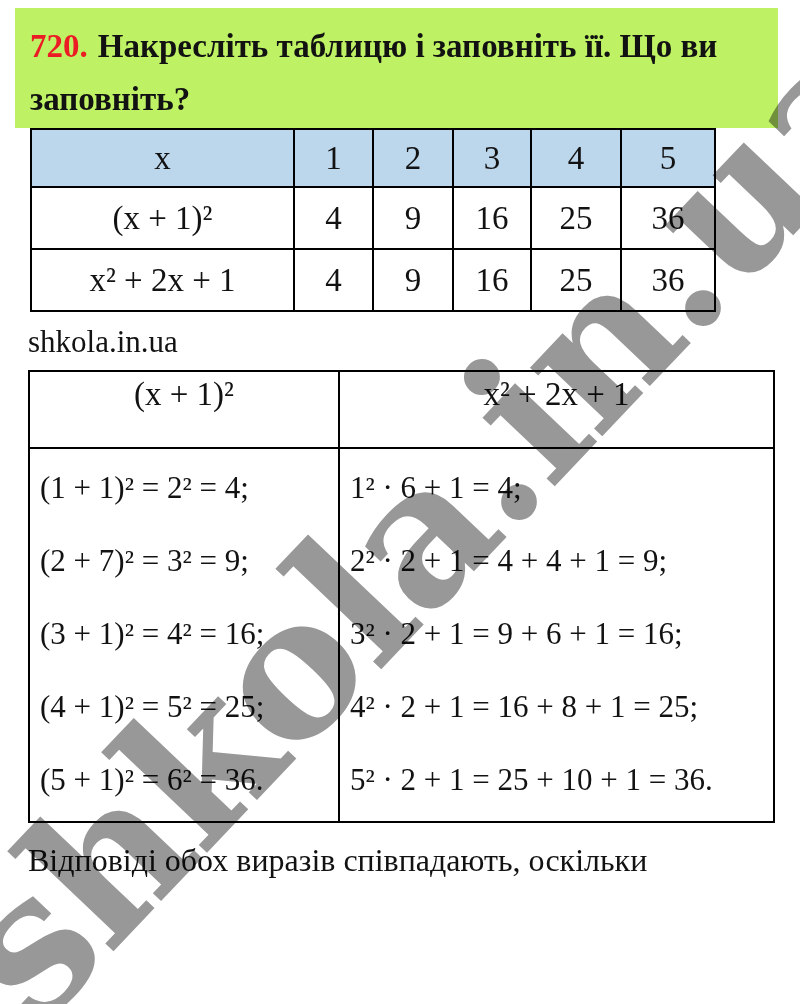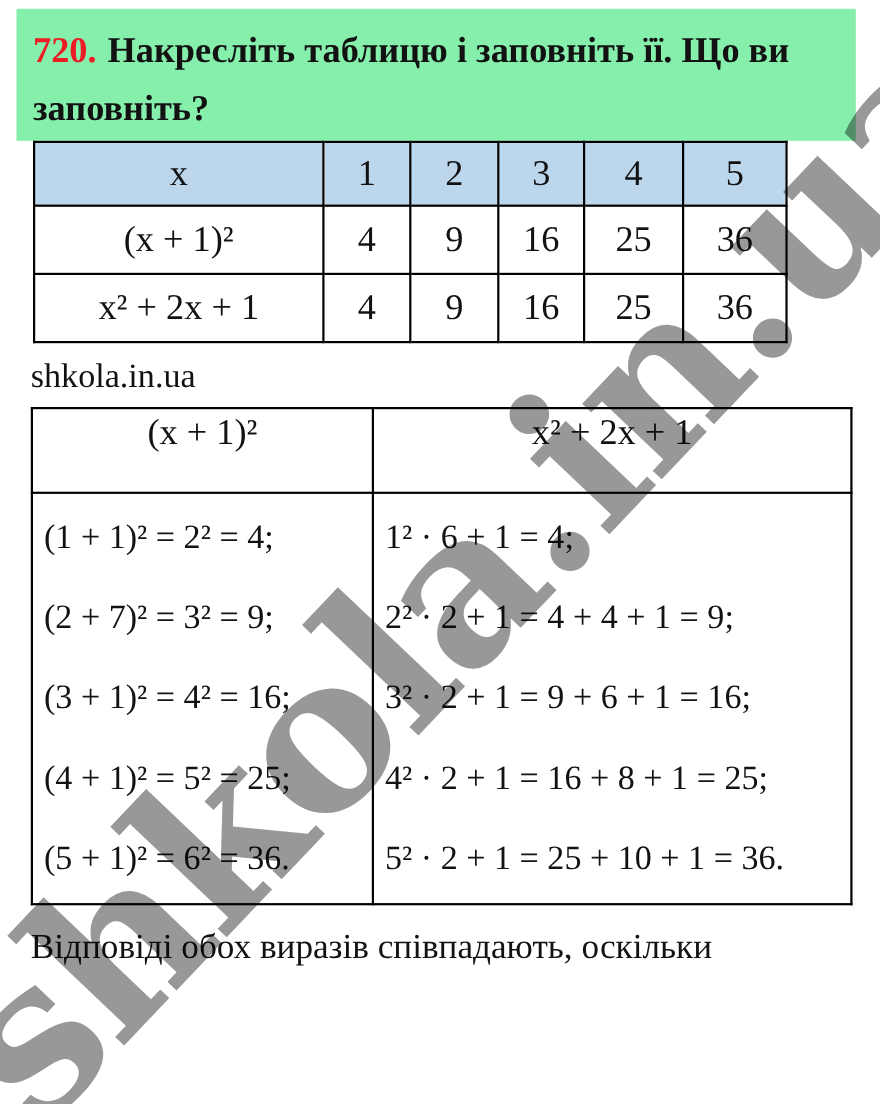--- a/index.html
+++ b/index.html
@@ -6,21 +6,21 @@
   .page {
     position:relative; width:800px; height:1004px;
     background:#ffffff; overflow:hidden;
     font-family:"Liberation Serif","DejaVu Serif",serif;
     color:#121212;
   }
 
   
   .hdr {
     position:absolute; left:15px; top:8px; width:763px; height:120px;
-    background:#86efac; box-sizing:border-box;
+    background:#bef264; box-sizing:border-box;
     padding:12px 0 0 15px; font-weight:bold; font-size:33px;
   }
   .hdr .hline { line-height:53px; white-space:nowrap; }
   .pnum { color:#ec1c24; margin-right:10px; }
 
   
   .t1 {
     position:absolute; left:30px; top:128px;
     border-collapse:collapse; table-layout:fixed; font-size:33px;
   }

